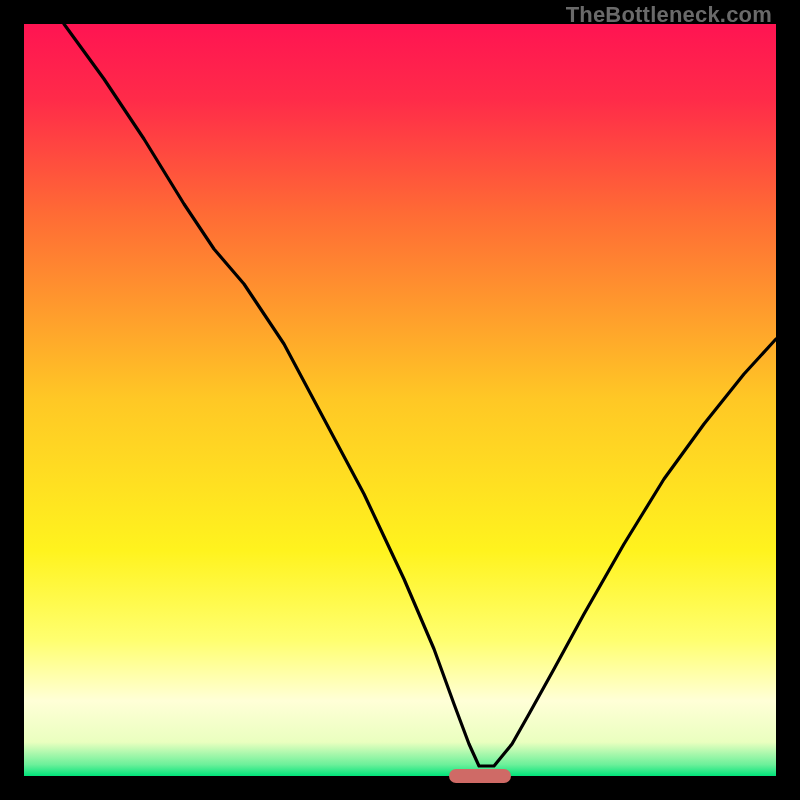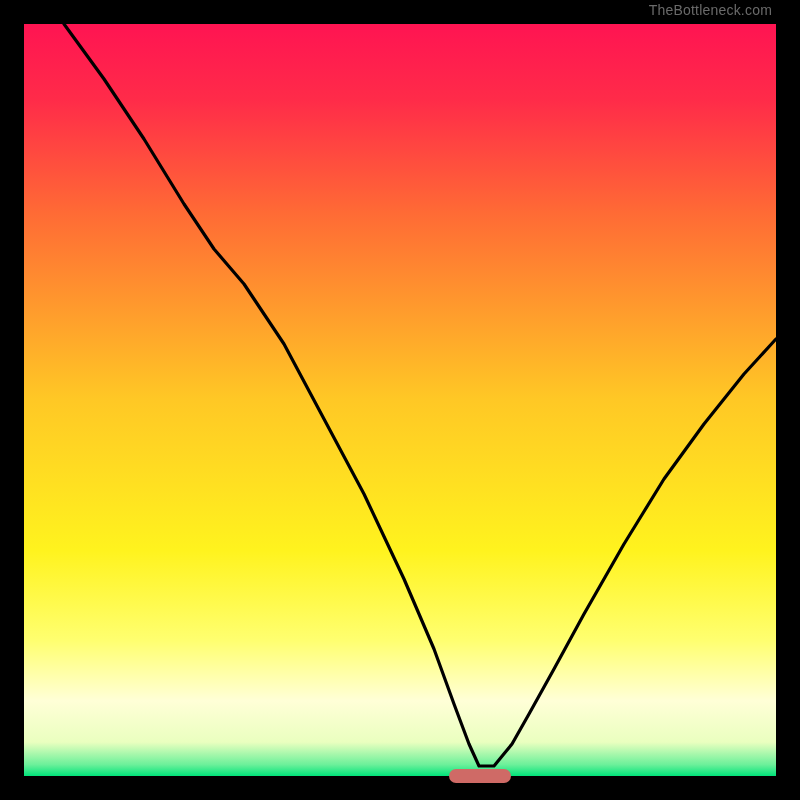--- a/index.html
+++ b/index.html
@@ -23,22 +23,22 @@
     left: 0;
     top: 0;
     width: 752px;
     height: 752px;
   }
   .watermark {
     position: absolute;
     top: 2px;
     right: 28px;
     font-family: Arial, Helvetica, sans-serif;
-    font-size: 14px;
-    font-weight: 400;
+    font-size: 22px;
+    font-weight: 700;
     color: #6a6a6a;
     letter-spacing: 0.2px;
   }
   .curve {
     position: absolute;
     left: 24px;
     top: 24px;
     width: 752px;
     height: 752px;
     pointer-events: none;

